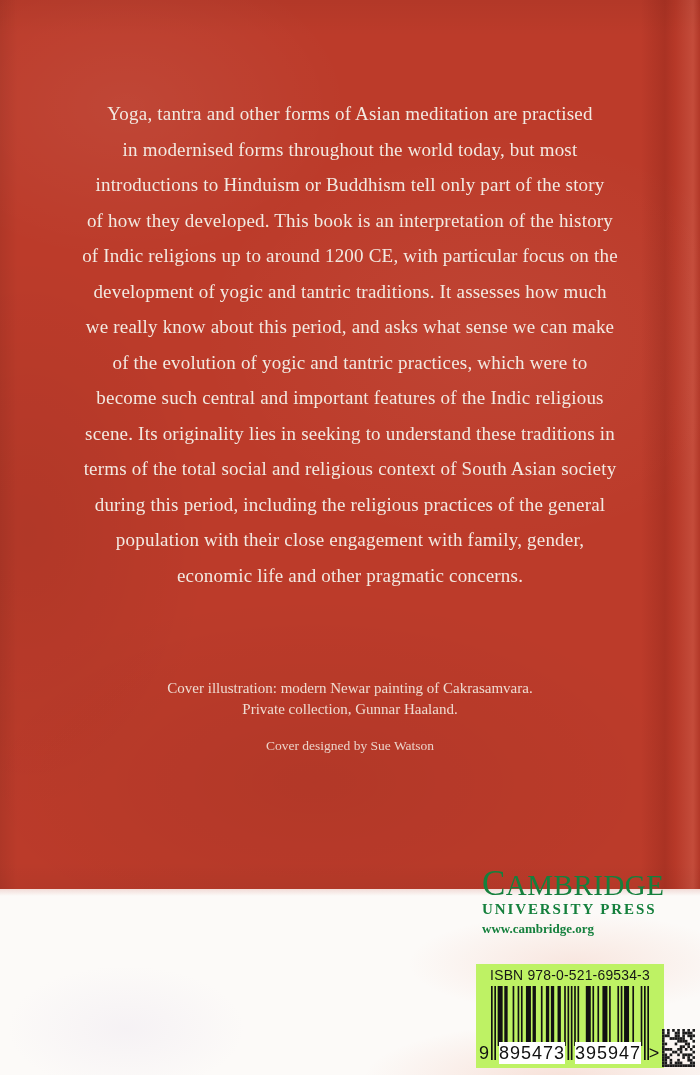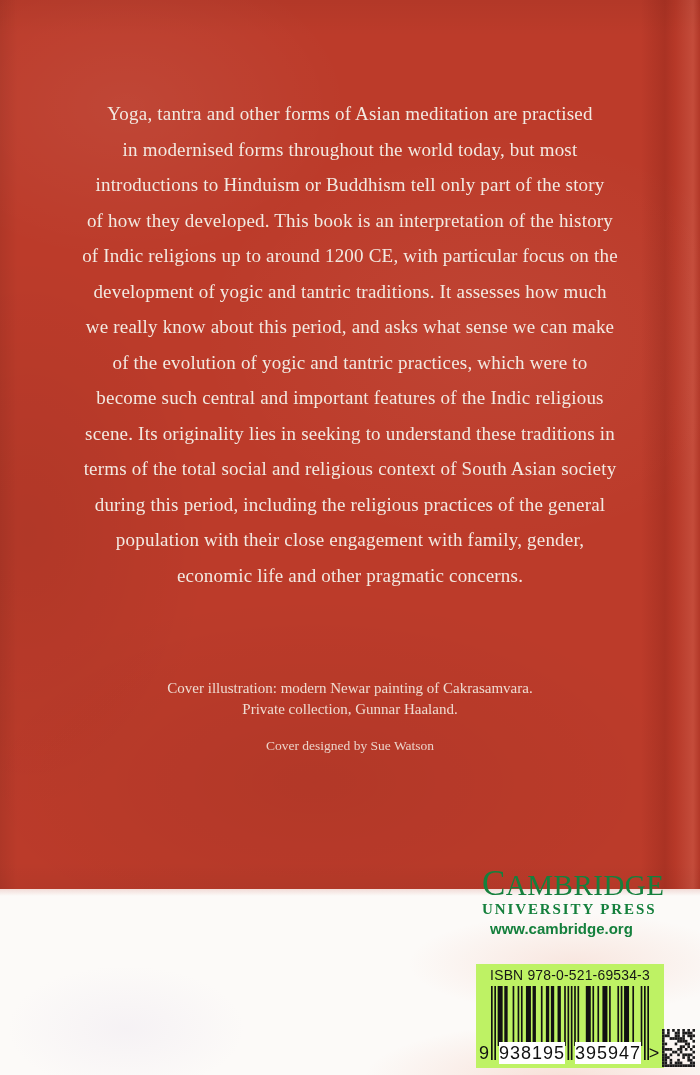--- a/index.html
+++ b/index.html
@@ -82,23 +82,23 @@
     font-size:29px;line-height:30px;font-weight:500;
     letter-spacing:0.5px;white-space:nowrap;
   }
   .cup-wordmark::first-letter{font-size:35px;}
   .cup-press{
     font-family:"Liberation Serif", serif;
     font-size:15px;line-height:16px;font-weight:700;
     letter-spacing:1.9px;white-space:nowrap;margin-top:1px;
   }
   .cup-url{
-    font-family:Liberation Sans, sans-serif;
-    font-size:15px;line-height:18px;font-weight:700;
-    margin-top:3px;white-space:nowrap;margin-left:8px;
+    font-family:Liberation Serif, serif;
+    font-size:13px;line-height:18px;font-weight:700;
+    margin-top:3px;white-space:nowrap;
   }
 
   
   .isbn-box{
     position:absolute;left:476px;top:964px;width:188px;height:104px;
     background:#bef264;
   }
   .isbn-label{
     font-family:"Liberation Sans", sans-serif;
     font-size:14.5px;line-height:19px;
@@ -199,21 +199,21 @@
           <rect x="118.08" y="0" width="1.66" height="60"></rect>
           <rect x="126.40" y="0" width="1.66" height="60"></rect>
           <rect x="129.73" y="0" width="1.66" height="60"></rect>
           <rect x="133.05" y="0" width="4.99" height="60"></rect>
           <rect x="141.37" y="0" width="1.66" height="60"></rect>
           <rect x="149.68" y="0" width="1.66" height="60"></rect>
           <rect x="153.01" y="0" width="1.66" height="74"></rect>
           <rect x="156.34" y="0" width="1.66" height="74"></rect>
         </svg>
       <div class="bc-digit bc-d-left">9</div>
-      <div class="bc-digit bc-d-g1">938195</div>
+      <div class="bc-digit bc-d-g1">895473</div>
       <div class="bc-digit bc-d-g2">395947</div>
       <div class="bc-digit bc-d-right">&gt;</div>
     </div>
   </div>
 
   <svg class="datamatrix" viewBox="0 0 33 38" fill="#1a1a1a">
       <rect x="0.00" y="0.00" width="2.59" height="2.76"></rect>
       <rect x="5.08" y="0.00" width="2.59" height="2.76"></rect>
       <rect x="10.15" y="0.00" width="2.59" height="2.76"></rect>
       <rect x="15.23" y="0.00" width="2.59" height="2.76"></rect>

